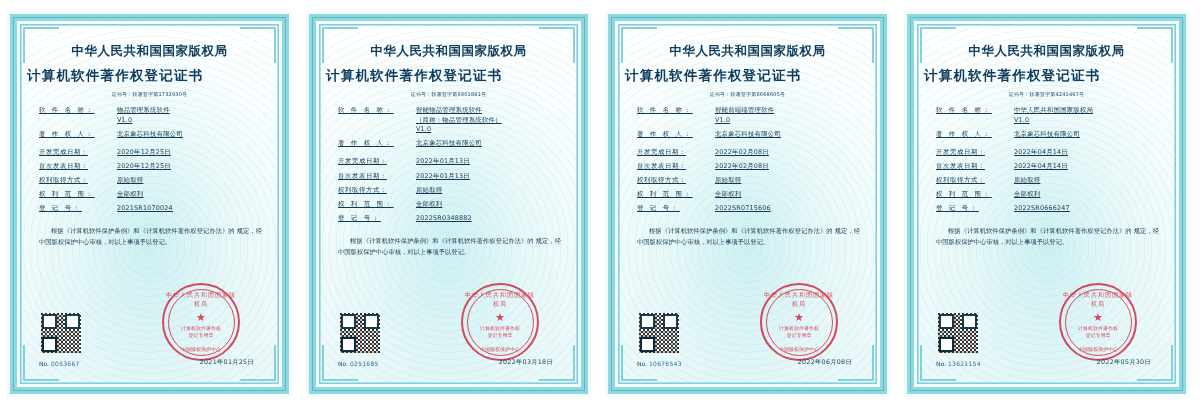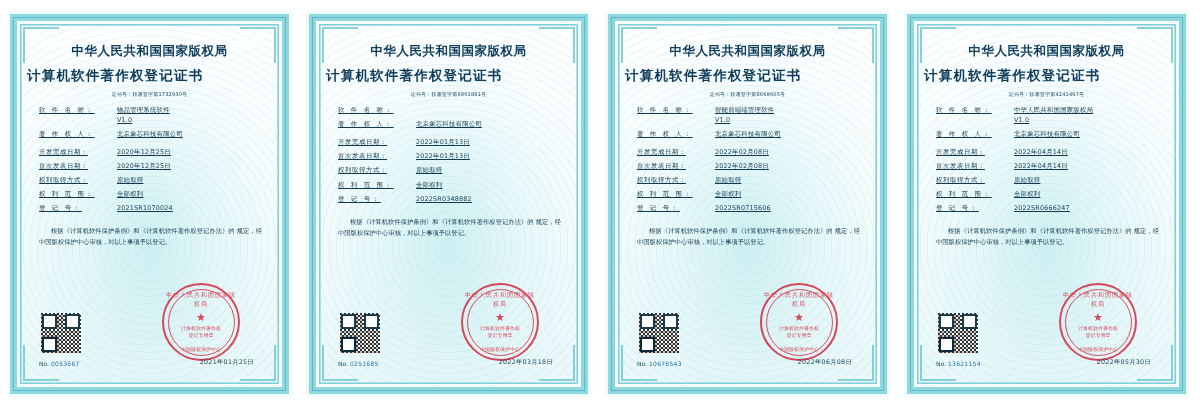--- a/index.html
+++ b/index.html
@@ -328,20 +328,22 @@
     <div class="corner tr"></div>
     <div class="corner bl"></div>
     <div class="corner br"></div>
     <div class="content">
       <div class="title1">中华人民共和国国家版权局</div>
       <div class="title2">计算机软件著作权登记证书</div>
       <div class="certno">证书号：软著登字第6901881号</div>
       <div class="fields">
         <div class="row">
           <div class="lbl">软 件 名 称：</div>
+          <div class="val"><span>智能物品管理系统软件
+［简称：物品管理系统软件］</span><br><span>V1.0</span></div>
         </div>
         <div class="row">
           <div class="lbl">著 作 权 人：</div>
           <div class="val">北京象芯科技有限公司</div>
         </div>
         <div class="spacer-sm"></div>
         <div class="row">
           <div class="lbl wide">开发完成日期：</div>
           <div class="val">2022年01月13日</div>
         </div>

